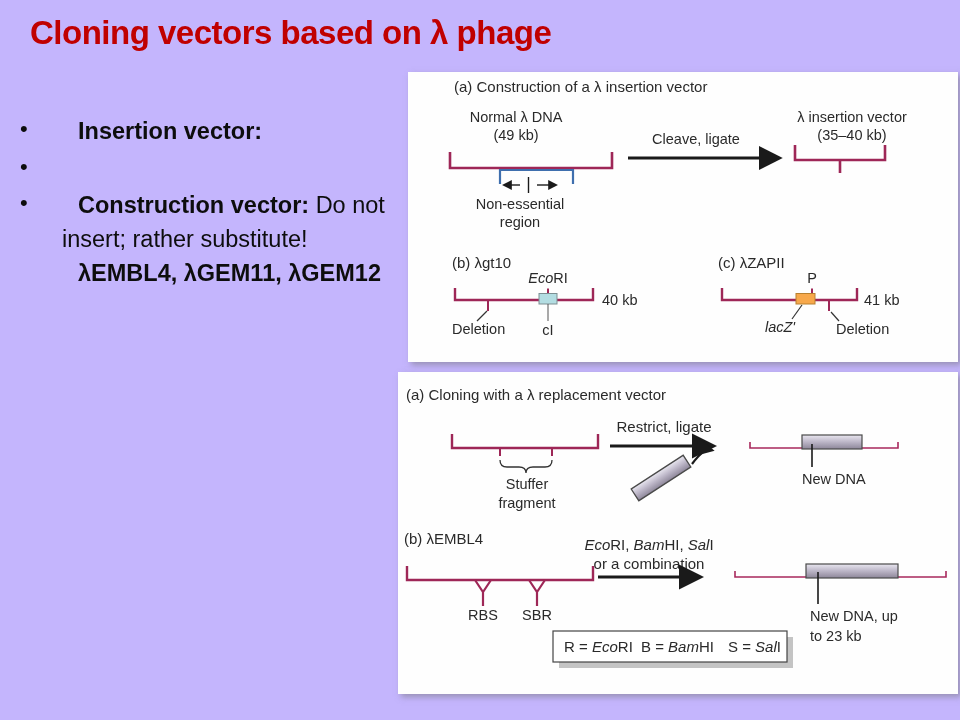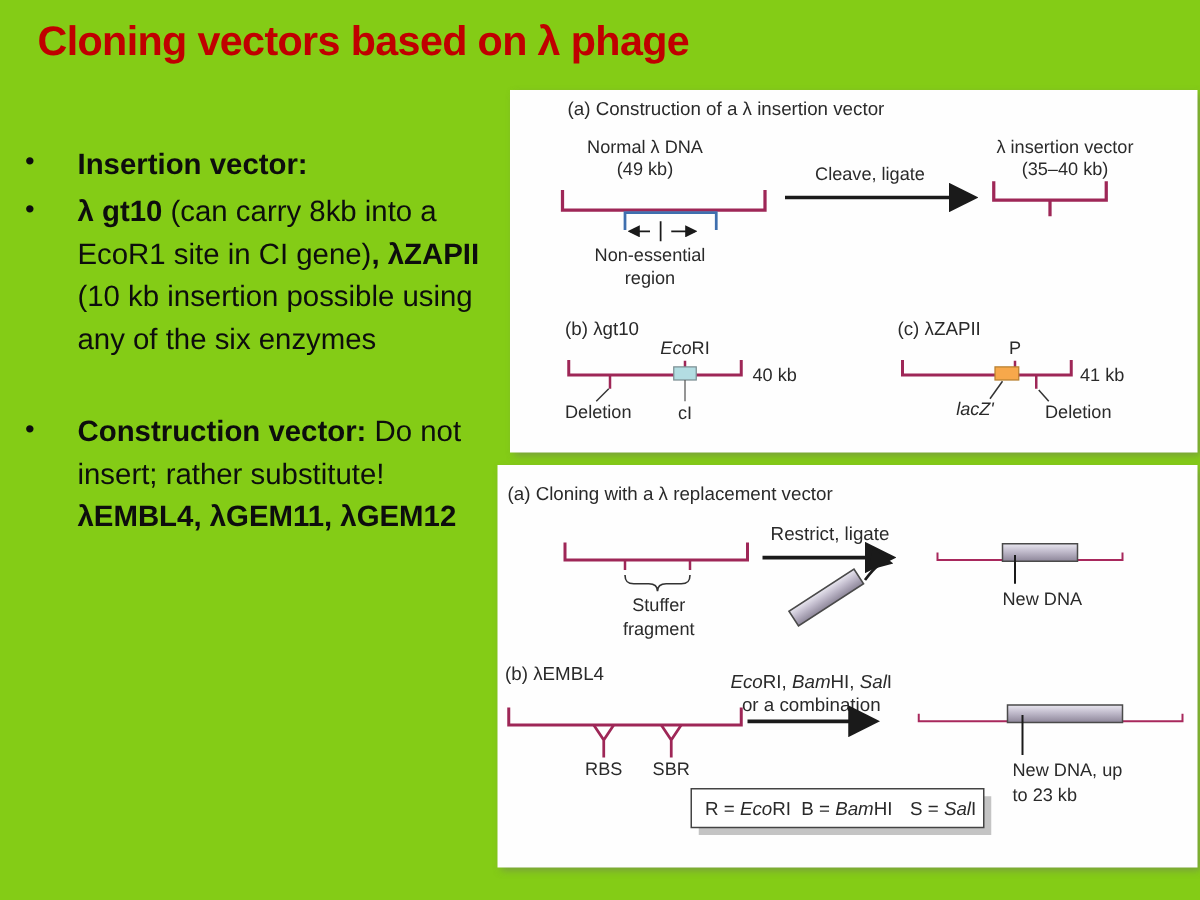--- a/index.html
+++ b/index.html
@@ -1,23 +1,23 @@
 <!DOCTYPE html>
 <html><head>
 <meta charset="utf-8">
 <style>
   html,body{margin:0;padding:0;background:#fff;}
-  .slide{position:relative;width:960px;height:720px;background:#84cc16;overflow:hidden;
+  .slide{position:relative;width:960px;height:720px;background:#c4b5fd;overflow:hidden;
          font-family:"Liberation Sans",sans-serif;color:#111;}
   .title{position:absolute;left:30px;top:14px;font-size:33px;font-weight:bold;
          color:#c00000;letter-spacing:-0.5px;}
   .bullets{position:absolute;left:16px;top:114px;width:386px;}
   .bullet{position:relative;padding-left:46px;font-size:23.5px;line-height:1.45;color:#0d0d0d;margin-bottom:4px;}
   .bullet .marker{position:absolute;left:4px;top:-1px;font-size:22px;}
-  .bullet b{font-weight:bold;}
+  .bullet b{font-weight:bold;margin-left:16px;}
   .bullet.spaced{margin-top:40px;}
   .fig{position:absolute;background:#fefefe;box-shadow:3px 3px 6px rgba(110,110,110,0.5);}
   .fig1{left:408px;top:72px;width:550px;height:290px;}
   .fig2{left:398px;top:372px;width:560px;height:322px;text-align:right;}
   svg{display:block;}
   svg text{font-family:"Liberation Sans",sans-serif;fill:#2a2a2a;font-size:14.5px;}
   svg text.hdr{font-size:15px;}
   svg .it{font-style:italic;}
   .mid{text-anchor:middle;}
 </style>
@@ -28,21 +28,20 @@
 
   <div class="title">Cloning vectors based on λ phage</div>
 
   <div class="bullets">
     <div class="bullet">
       <span class="marker">•</span>
       <span><b>Insertion vector:</b></span>
     </div>
     <div class="bullet">
       <span class="marker">•</span>
-      <span><b>λ gt10</b><span> (can carry 8kb into a EcoR1 site in CI gene)</span><b>, λZAPII</b><span> (10 kb insertion possible using any of the six enzymes</span></span>
     </div>
     <div class="bullet spaced">
       <span class="marker">•</span>
       <span><b>Construction vector:</b><span> Do not insert; rather substitute! </span><b>λEMBL4, λGEM11, λGEM12</b></span>
     </div>
   </div>
 
   <div class="fig fig1">
     <svg width="550" height="290" viewBox="0 0 550 290">
       <defs>

